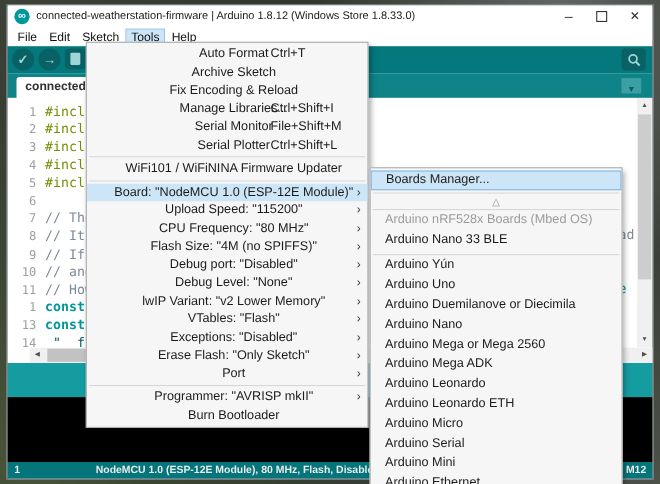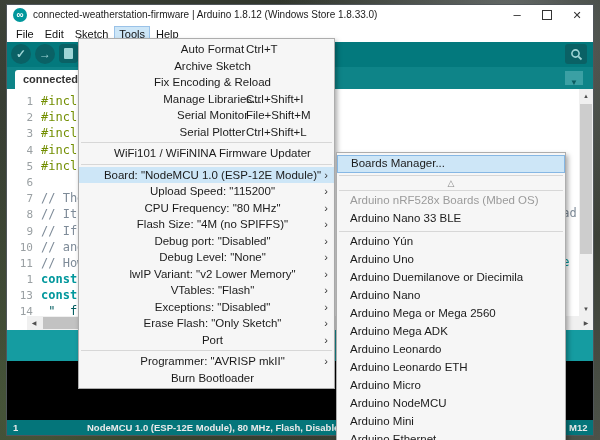--- a/index.html
+++ b/index.html
@@ -218,18 +218,18 @@
       <div class="sep"></div>
       <div class="bi">Arduino Yún</div>
       <div class="bi">Arduino Uno</div>
       <div class="bi">Arduino Duemilanove or Diecimila</div>
       <div class="bi">Arduino Nano</div>
       <div class="bi">Arduino Mega or Mega 2560</div>
       <div class="bi">Arduino Mega ADK</div>
       <div class="bi">Arduino Leonardo</div>
       <div class="bi">Arduino Leonardo ETH</div>
       <div class="bi">Arduino Micro</div>
-      <div class="bi">Arduino NodeMCU</div>
+      <div class="bi">Arduino Serial</div>
       <div class="bi">Arduino Mini</div>
       <div class="bi">Arduino Ethernet</div>
       <div class="bi">Arduino Fio</div>
     </div>
 </div>
 
 </body></html>

